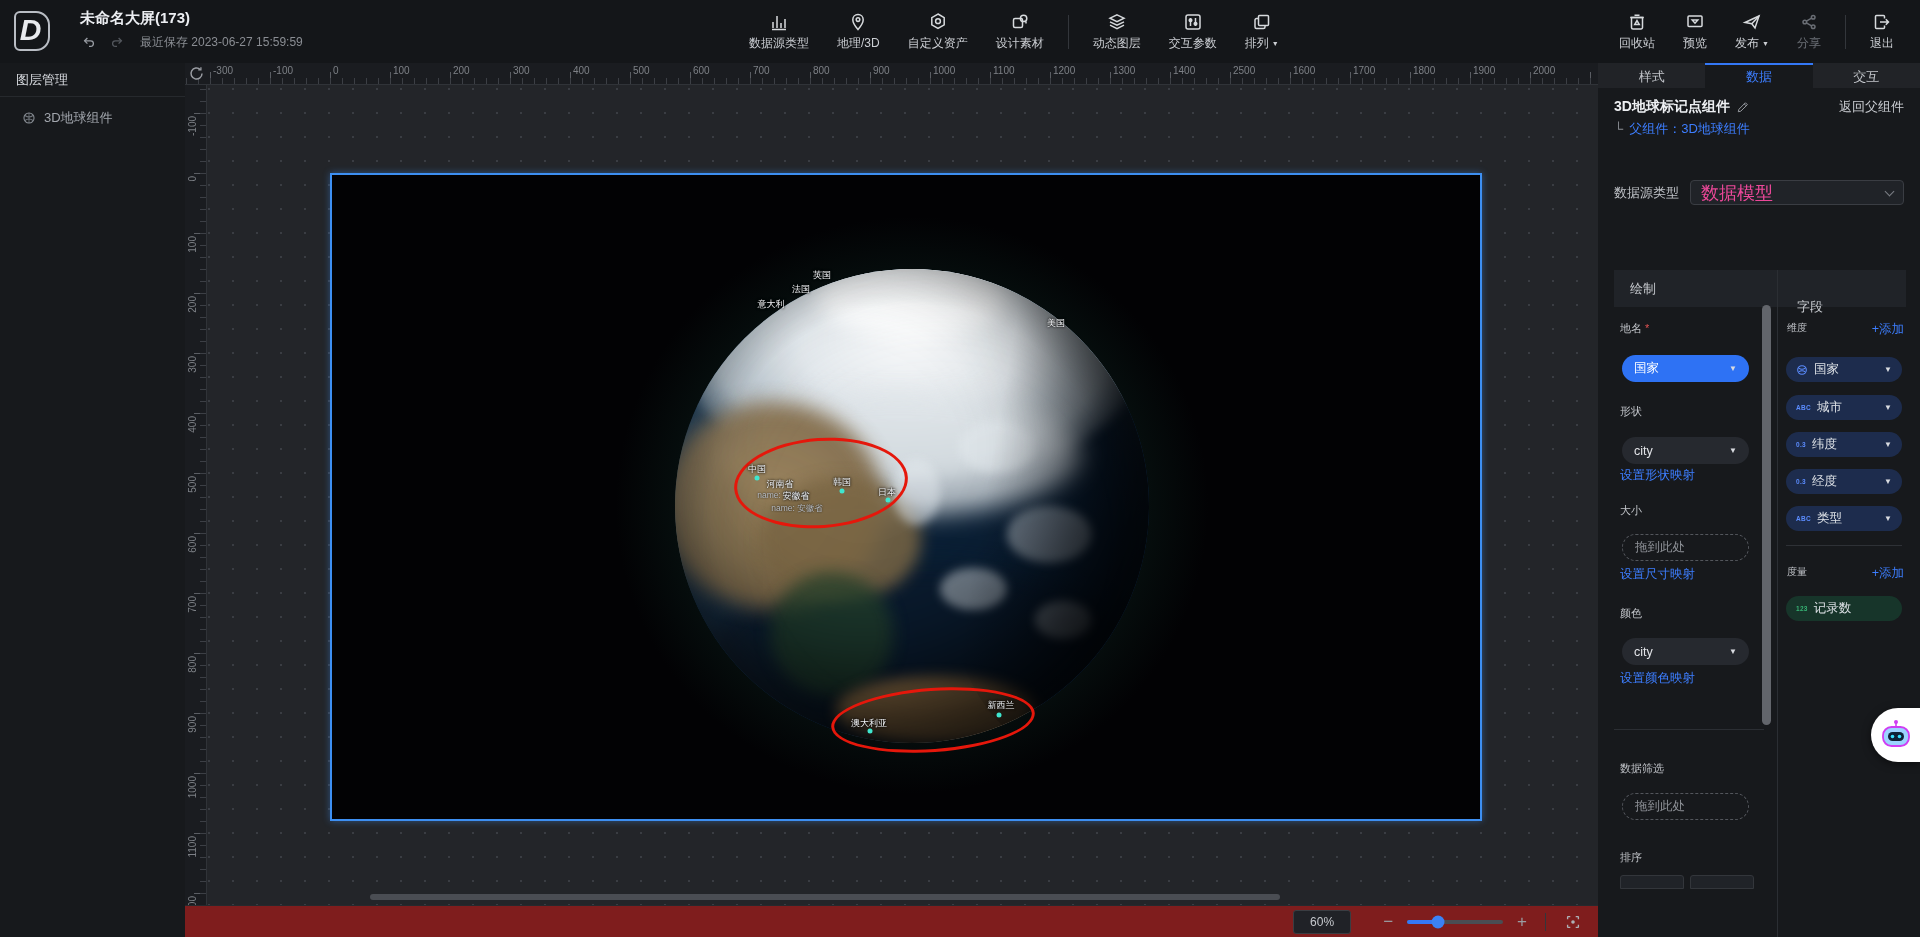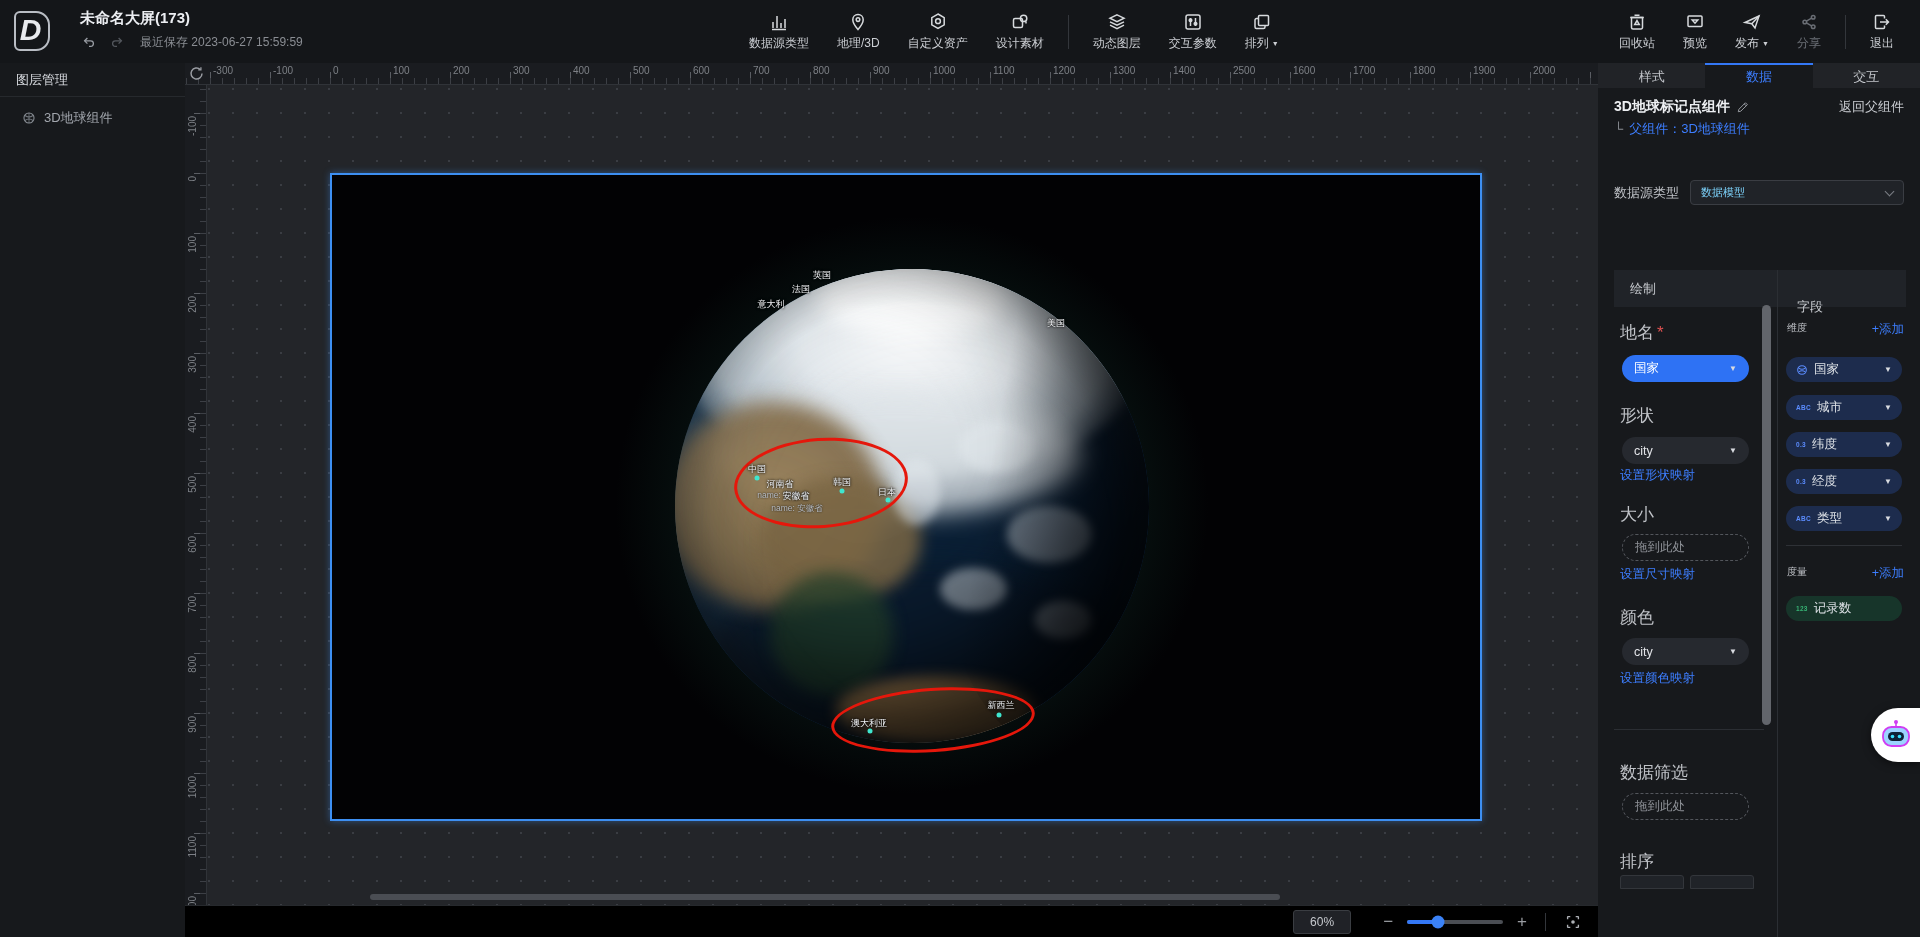--- a/index.html
+++ b/index.html
@@ -72,21 +72,21 @@
   .e-term { left:55%; top:0; width:45%; height:100%; border-radius:0; background:linear-gradient(100deg,transparent 30%,rgba(2,6,14,.5) 80%); }
 
   .annot { position:absolute; border:3px solid #e5170b; border-radius:50%; z-index:4; }
   .geo-label { position:absolute; transform:translate(-50%,-50%); font-size:9px; color:#f2f4f7; white-space:nowrap; text-shadow:0 0 3px rgba(0,0,0,.95),0 0 2px rgba(0,0,0,.9); z-index:5; }
   .geo-tooltip { position:absolute; transform:translate(-50%,-50%); font-size:8.5px; color:#b9bdc3; white-space:nowrap; text-shadow:0 0 2px rgba(0,0,0,.9); z-index:5; }
   .geo-dot { position:absolute; width:5px; height:5px; border-radius:50%; background:#3fe6cf; transform:translate(-50%,-50%); z-index:5; }
 
   .hscroll { position:absolute; left:185px; top:831px; width:910px; height:6px; border-radius:3px; background:#4a4d53; z-index:6; }
 
   
-  .statusbar { position:absolute; left:185px; top:905px; width:1413px; height:32px; background:#000000; border-top:1px solid #26292d; display:flex; align-items:center; justify-content:flex-end; gap:14px; padding-right:16px; z-index:25; }
+  .statusbar { position:absolute; left:185px; top:905px; width:1413px; height:32px; background:#7f1d1d; border-top:1px solid #26292d; display:flex; align-items:center; justify-content:flex-end; gap:14px; padding-right:16px; z-index:25; }
   .zoom-box { width:58px; height:24px; background:#202227; border:1px solid #3a3d42; border-radius:3px; color:#c6c9ce; font-size:12px; display:flex; align-items:center; justify-content:center; margin-right:18px; }
   .zb-btn { color:#9a9da2; font-size:17px; line-height:1; cursor:pointer; }
   .slider { position:relative; width:96px; height:4px; background:#4a4d53; border-radius:2px; }
   .slider .fill { position:absolute; left:0; top:0; height:4px; width:32%; background:#3478f6; border-radius:2px; }
   .slider .thumb { position:absolute; left:32%; top:50%; width:13px; height:13px; border-radius:50%; background:#3b82f6; transform:translate(-50%,-50%); cursor:pointer; }
   .sb-div { width:1px; height:18px; background:#33363b; margin:0 4px; }
   .fit-btn { color:#aeb1b6; cursor:pointer; display:flex; }
 
   
   .panel { position:absolute; left:1598px; top:63px; width:322px; height:874px; background:#17191c; z-index:20; }
@@ -95,26 +95,26 @@
   .p-tab.active { background:#17191c; color:#3d7eff; border-top:2px solid #3478f6; }
   .comp-row { position:absolute; left:16px; right:16px; top:35px; display:flex; align-items:center; }
   .comp-title { font-size:14px; font-weight:bold; color:#eef0f3; }
   .edit-icon { margin-left:6px; color:#9a9da3; display:flex; cursor:pointer; }
   .back-link { margin-left:auto; font-size:13px; color:#cbced3; cursor:pointer; }
   .parent-row { position:absolute; left:16px; top:57px; font-size:13px; }
   .parent-row .elbow { color:#8a8d93; margin-right:6px; }
   .parent-row .plink { color:#3d7eff; cursor:pointer; }
   .form-row { position:absolute; left:16px; right:16px; display:flex; align-items:center; }
   .form-label { width:76px; font-size:13px; color:#c0c3c8; }
-  .select { flex:1; height:25px; background:#202328; border:1px solid #3a3d43; border-radius:4px; display:flex; align-items:center; padding:0 10px; font-size:11px; color:#7dd3fc; cursor:pointer; }
+  .select { flex:1; height:25px; background:#202328; border:1px solid #3a3d43; border-radius:4px; display:flex; align-items:center; padding:0 10px; font-size:18px; color:#ec4899; cursor:pointer; }
   .chev { width:7px; height:7px; border-right:1.5px solid #7a7e84; border-bottom:1.5px solid #7a7e84; transform:rotate(45deg); margin-left:auto; margin-top:-3px; }
   .section-head { position:absolute; left:16px; right:14px; top:207px; height:37px; background:#202328; display:flex; align-items:center; font-size:13px; color:#c6c9ce; }
   .section-head .s1 { margin-left:16px; }
   .section-head .s2 { margin-left:141px;margin-top:37px; }
-  .p-label { position:absolute; left:22px; font-size:17px; color:#c0c3c8; }
+  .p-label { position:absolute; left:22px; font-size:11px; color:#c0c3c8; }
   .req { color:#e05252; margin-left:3px; }
   .pill { position:absolute; left:24px; width:127px; height:27px; border-radius:14px; display:flex; align-items:center; padding:0 12px; font-size:12.5px; cursor:pointer; }
   .pill.blue { background:#2e72f4; color:#fff; }
   .pill.dark { background:#26292f; color:#e3e5e9; }
   .pill .pcaret { margin-left:auto; font-size:8px; color:#d8dbe0; }
   .pill.dashed { background:transparent; border:1px dashed #53565c; color:#8f9298; }
   .p-link { position:absolute; left:22px; font-size:12.5px; color:#3d7eff; cursor:pointer; }
   .col-scroll { position:absolute; left:164px; top:242px; width:9px; height:420px; border-radius:5px; background:#62656b; }
   .col-div { position:absolute; left:179px; top:207px; width:1px; bottom:0; background:#2b2e33; }
   .f-label { position:absolute; font-size:10px; color:#c0c3c8; }

